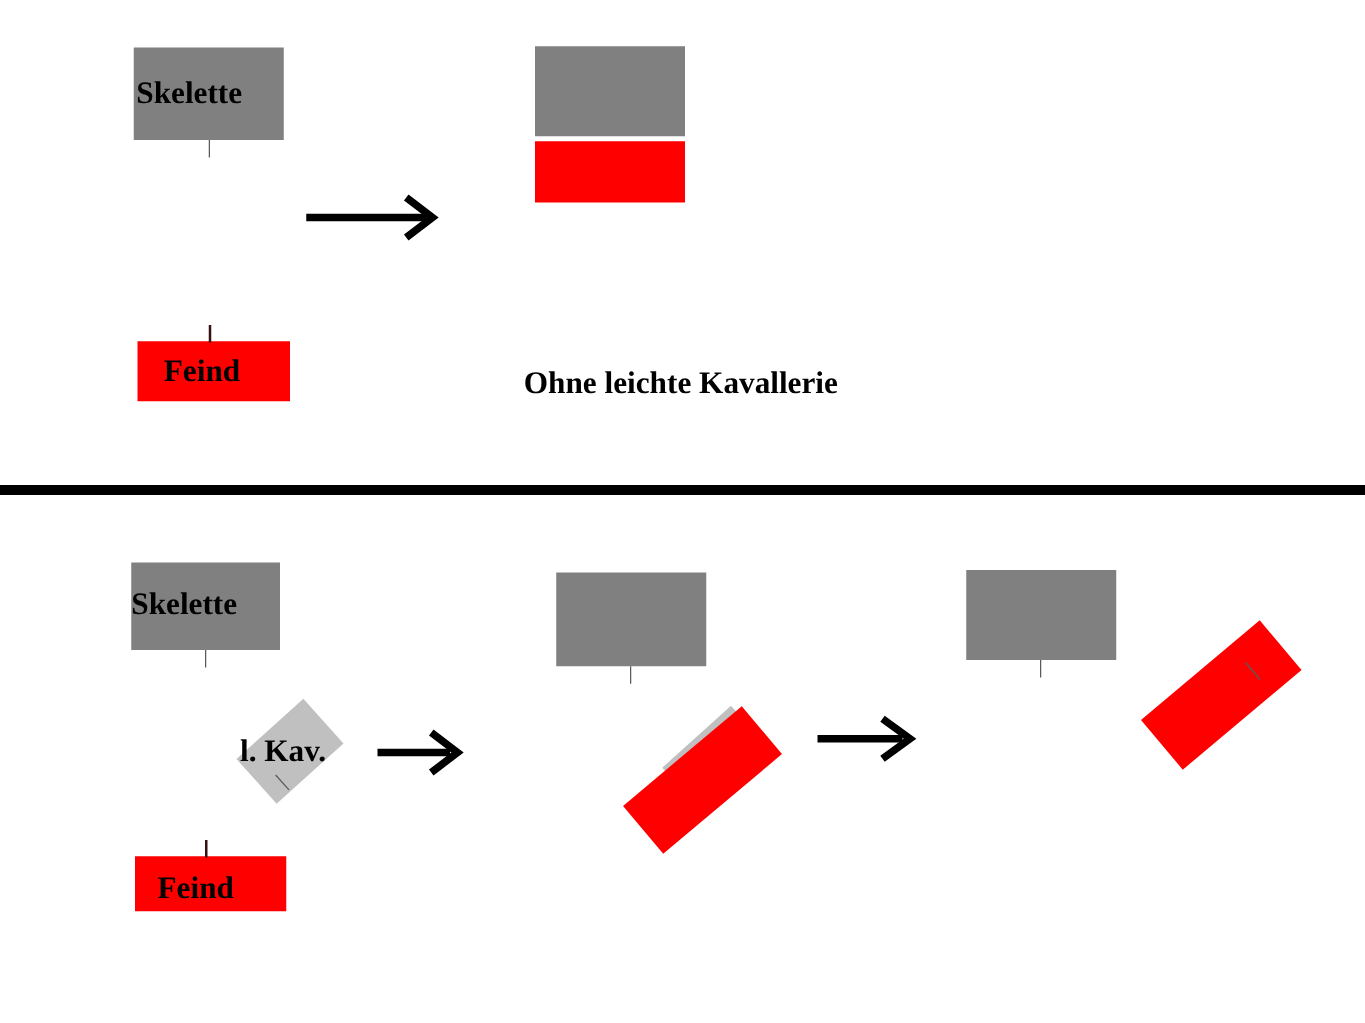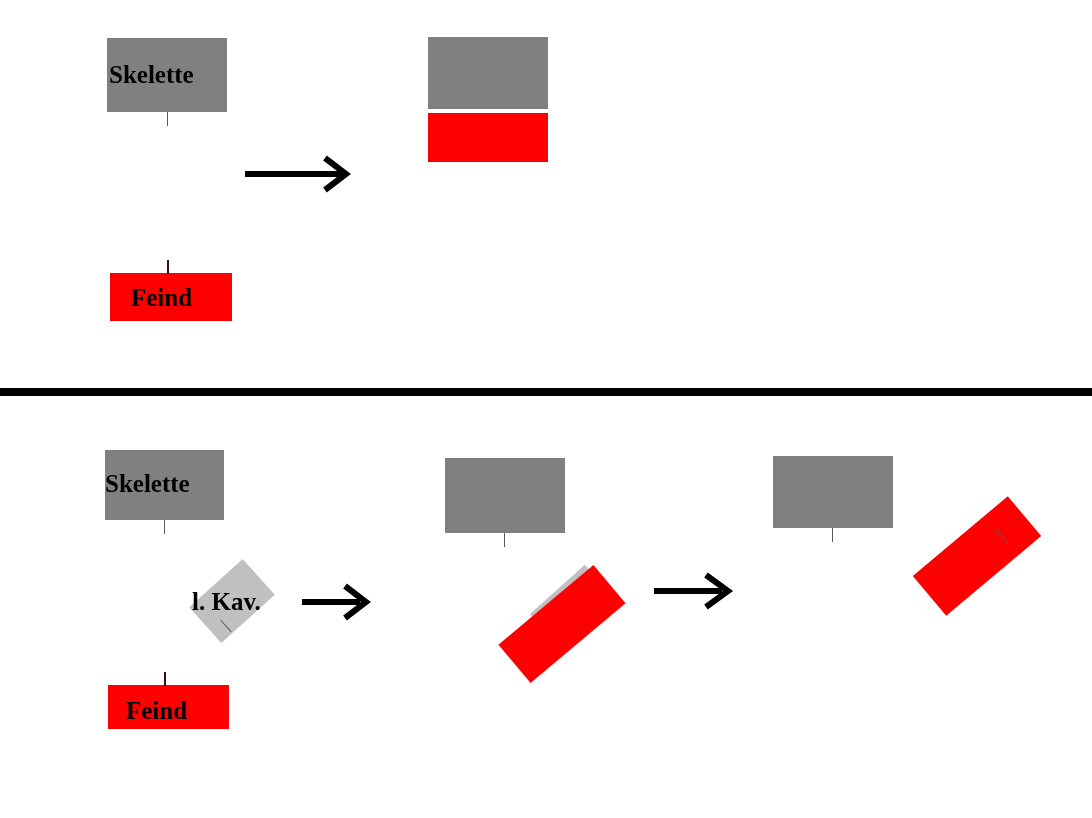--- a/index.html
+++ b/index.html
@@ -74,20 +74,21 @@
   <div class="arrow" style="left:243px; top:155px; width:110px; height:38px;">
     <svg width="110" height="38" viewBox="0 0 110 38">
       <line x1="2" y1="19" x2="98" y2="19" stroke="#000000" stroke-width="6"></line>
       <polyline points="82,3 103,19 82,35" fill="none" stroke="#000000" stroke-width="6" stroke-linecap="butt" stroke-linejoin="miter"></polyline>
     </svg>
   </div>
 
   <div class="unit" style="left:428px; top:37px; width:120px; height:72px; background:#808080;"></div>
   <div class="unit" style="left:428px; top:113px; width:120px; height:49px; background:#FF0000;"></div>
 
+  <div class="caption" style="left:419px; top:294px;">Ohne leichte Kavallerie</div>
 
   <div class="divider" style="left:0px; top:388px; width:1092px; height:8px;"></div>
 
   <div class="unit" style="left:105px; top:450px; width:119px; height:70px; background:#808080;"></div>
   <div class="unit-label" style="left:105px; top:471px; font-size:25px;">Skelette</div>
   <div class="tick" style="left:164px; top:520px; height:14px;"></div>
 
   <div class="rot-unit" style="left:196px; top:577px; width:72px; height:48px; background:#C0C0C0;
               transform:rotate(-42deg); transform-origin:center center;"></div>
   <div class="tick" style="left:220px; top:620px; height:16px; transform:rotate(-42deg); transform-origin:top center;"></div>

